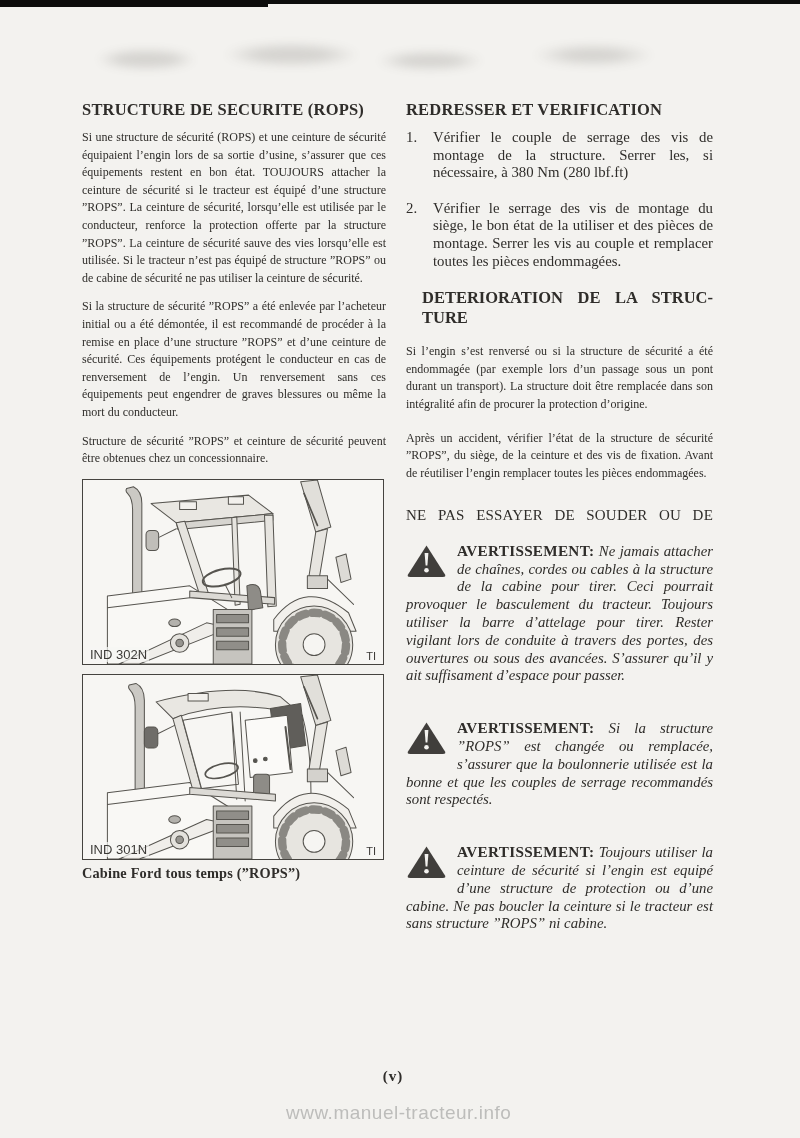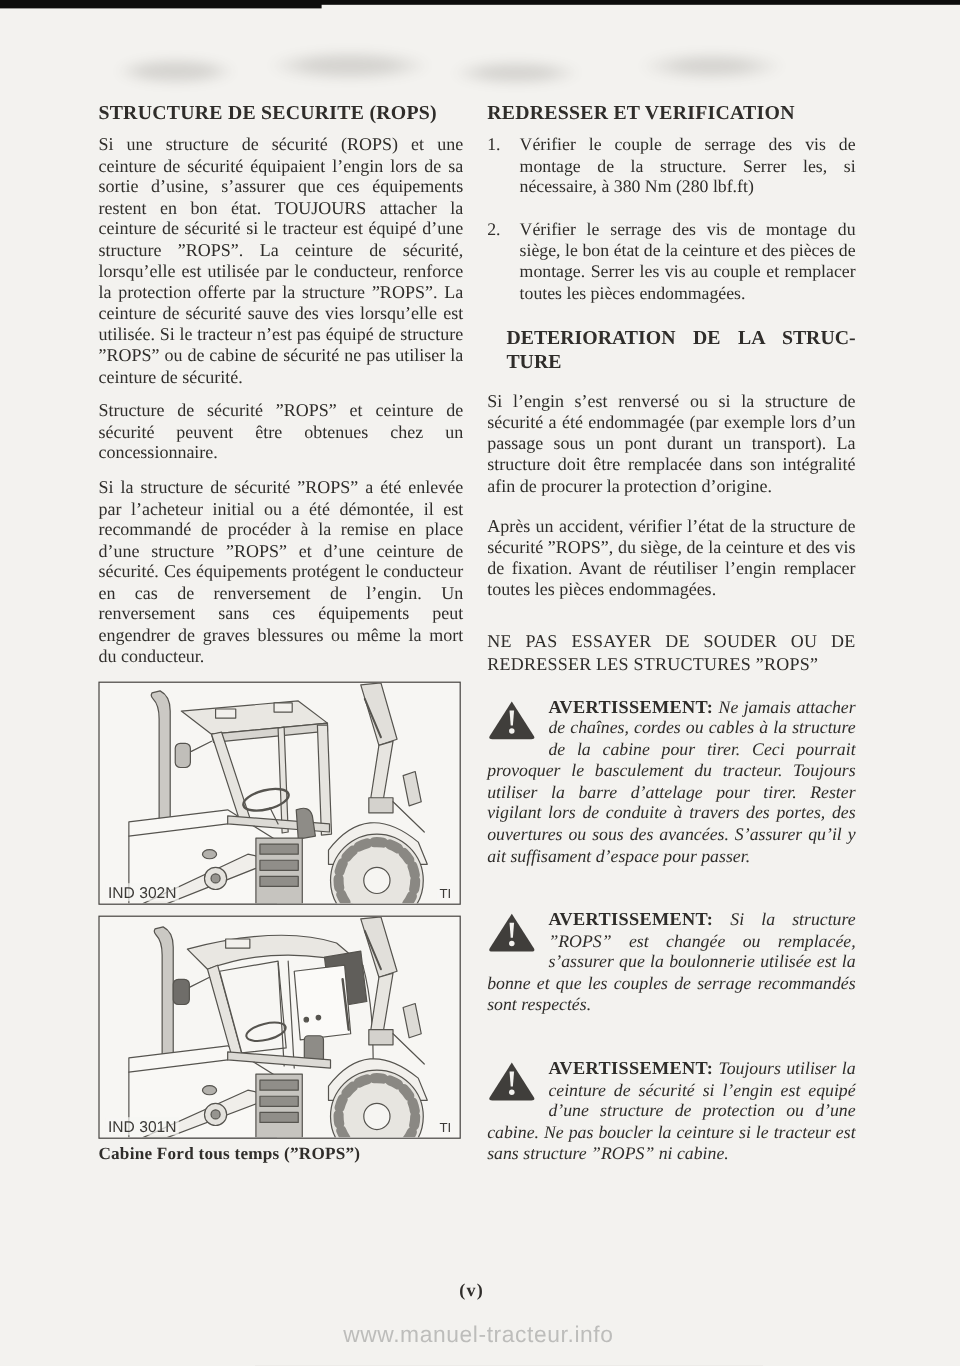--- a/index.html
+++ b/index.html
@@ -10,25 +10,25 @@
   .topbar-left{position:absolute;top:0;left:0;width:268px;height:7px;background:#0d0d0c;}
   .ghost-smudge{position:absolute;left:86px;top:34px;width:604px;height:46px;filter:blur(5px);opacity:.17;
     background:
       radial-gradient(70px 15px at 10% 55%,#45413b 40%,transparent 72%),
       radial-gradient(95px 17px at 34% 45%,#45413b 36%,transparent 72%),
       radial-gradient(75px 14px at 57% 58%,#45413b 36%,transparent 72%),
       radial-gradient(85px 16px at 84% 46%,#45413b 30%,transparent 72%);}
   
   .col-left{position:absolute;left:82px;top:84px;width:304px;}
   .col-right{position:absolute;left:406px;top:84px;width:307px;}
-  .head{font-size:16.5px;font-weight:bold;letter-spacing:.2px;margin:0 0 9px 0;}
+  .head{font-size:16.5px;font-weight:bold;letter-spacing:.2px;margin:16px 0 9px 0;}
   .head2{margin:18px 0 16px 16px;}
   .head2 .hline{font-size:16.5px;font-weight:bold;line-height:19.5px;}
   .jlast{text-align:justify;text-align-last:justify;}
-  p.body{font-size:15px;line-height:17.6px;text-align:justify;margin:0 0 11px 0;}
+  p.body{font-size:12px;line-height:17.6px;text-align:justify;margin:0 0 11px 0;}
   .col-right p.body{margin-bottom:16px;}
   .intro{margin-bottom:20px !important;}
   .list-row{display:flex;margin:0 0 18px 0;font-size:14.8px;line-height:17.6px;}
   .list-num{width:27px;flex:none;}
   .list-text{flex:1;text-align:justify;}
   .notice{font-size:15px;line-height:19.5px;letter-spacing:.2px;margin:24px 0 16px 0;}
   .warn{margin:0 0 34px 0;font-size:14.8px;line-height:17.8px;text-align:justify;}
   .warn .tri{float:left;width:41px;height:34px;margin:2px 10px 2px 0;}
   .warn b{font-size:15.2px;letter-spacing:.3px;font-style:normal;}
   .warn i{font-style:italic;}
@@ -54,22 +54,22 @@
 
 <div class="page">
 
   <div class="topbar"></div>
   <div class="topbar-left"></div>
   <div class="ghost-smudge"></div>
 
   <div class="col-left">
     <div class="head">STRUCTURE DE SECURITE (ROPS)</div>
     <p class="body">Si une structure de sécurité (ROPS) et une ceinture de sécurité équipaient l’engin lors de sa sortie d’usine, s’assurer que ces équipements restent en bon état. TOUJOURS attacher la ceinture de sécurité si le tracteur est équipé d’une structure ”ROPS”. La ceinture de sécurité, lorsqu’elle est utilisée par le conducteur, renforce la protection offerte par la structure ”ROPS”. La ceinture de sécurité sauve des vies lorsqu’elle est utilisée. Si le tracteur n’est pas équipé de structure ”ROPS” ou de cabine de sécurité ne pas utiliser la ceinture de sécurité.</p>
+    <p class="body">Si la structure de sécurité ”ROPS” a été enlevée par l’acheteur initial ou a été démontée, il est recommandé de procéder à la remise en place d’une structure ”ROPS” et d’une ceinture de sécurité. Ces équipements protégent le conducteur en cas de renversement de l’engin. Un renversement sans ces équipements peut engendrer de graves blessures ou même la mort du conducteur.</p>
     <p class="body">Structure de sécurité ”ROPS” et ceinture de sécurité peuvent être obtenues chez un concessionnaire.</p>
-    <p class="body">Si la structure de sécurité ”ROPS” a été enlevée par l’acheteur initial ou a été démontée, il est recommandé de procéder à la remise en place d’une structure ”ROPS” et d’une ceinture de sécurité. Ces équipements protégent le conducteur en cas de renversement de l’engin. Un renversement sans ces équipements peut engendrer de graves blessures ou même la mort du conducteur.</p>
 
     <div class="fig">
       <div class="fig-frame">
         <svg viewBox="0 0 299 219" aria-hidden="true">
           <g stroke="#56544f" stroke-width="1.2" fill="none" stroke-linejoin="round" stroke-linecap="round">
             <path d="M30,146 L30,36 Q30,22 24,16 Q21,13 23,10 L31,8 Q41,13 41,28 L41,146 Z" fill="#cbc9c4"></path>
             <path d="M0,138 L98,126 L146,156 L146,219 L0,219 Z" fill="#f9f8f5"></path>
             <path d="M0,152 L98,140"></path>
             <ellipse cx="80" cy="170" rx="7" ry="4.5" fill="#b3b1ac"></ellipse>
             <path d="M14,219 L118,170 L146,176 L38,219 Z" fill="#f0eeea"></path>
@@ -162,34 +162,33 @@
 
   <div class="col-right">
     <div class="head">REDRESSER ET VERIFICATION</div>
 
     <div class="list-row">
       <span class="list-num">1.</span>
       <span class="list-text">Vérifier le couple de serrage des vis de montage de la structure. Serrer les, si nécessaire, à 380 Nm (280 lbf.ft)</span>
     </div>
     <div class="list-row">
       <span class="list-num">2.</span>
-      <span class="list-text">Vérifier le serrage des vis de montage du siège, le bon état de la ceinture et des pièces de montage. Serrer les vis au couple et remplacer toutes les pièces endommagées.</span>
+      <span class="list-text">Vérifier le serrage des vis de montage du siège, le bon état de la utiliser et des pièces de montage. Serrer les vis au couple et remplacer toutes les pièces endommagées.</span>
     </div>
 
     <div class="head2">
       <div class="hline jlast">DETERIORATION DE LA STRUC-</div>
       <div class="hline">TURE</div>
     </div>
 
     <p class="body">Si l’engin s’est renversé ou si la structure de sécurité a été endommagée (par exemple lors d’un passage sous un pont durant un transport). La structure doit être remplacée dans son intégralité afin de procurer la protection d’origine.</p>
     <p class="body">Après un accident, vérifier l’état de la structure de sécurité ”ROPS”, du siège, de la ceinture et des vis de fixation. Avant de réutiliser l’engin remplacer toutes les pièces endommagées.</p>
 
     <div class="notice">
       <div class="jlast">NE PAS ESSAYER DE SOUDER OU DE</div>
-      <div>REDRESSER LES STRUCTURES ”ROPS”</div>
     </div>
 
     <div class="warn">
       <span class="tri">
         <svg viewBox="0 0 41 34" width="41" height="34" aria-hidden="true">
           <path d="M20.5 1.5 L39 30.5 Q40.2 33 36.8 33 L4.2 33 Q0.8 33 2 30.5 Z" fill="#403e3b"></path>
           <path d="M18.6 9 L22.4 9 L21.4 21.5 L19.6 21.5 Z" fill="#f3f2ef"></path>
           <circle cx="20.5" cy="26.2" r="2.3" fill="#f3f2ef"></circle>
         </svg>
       </span>

